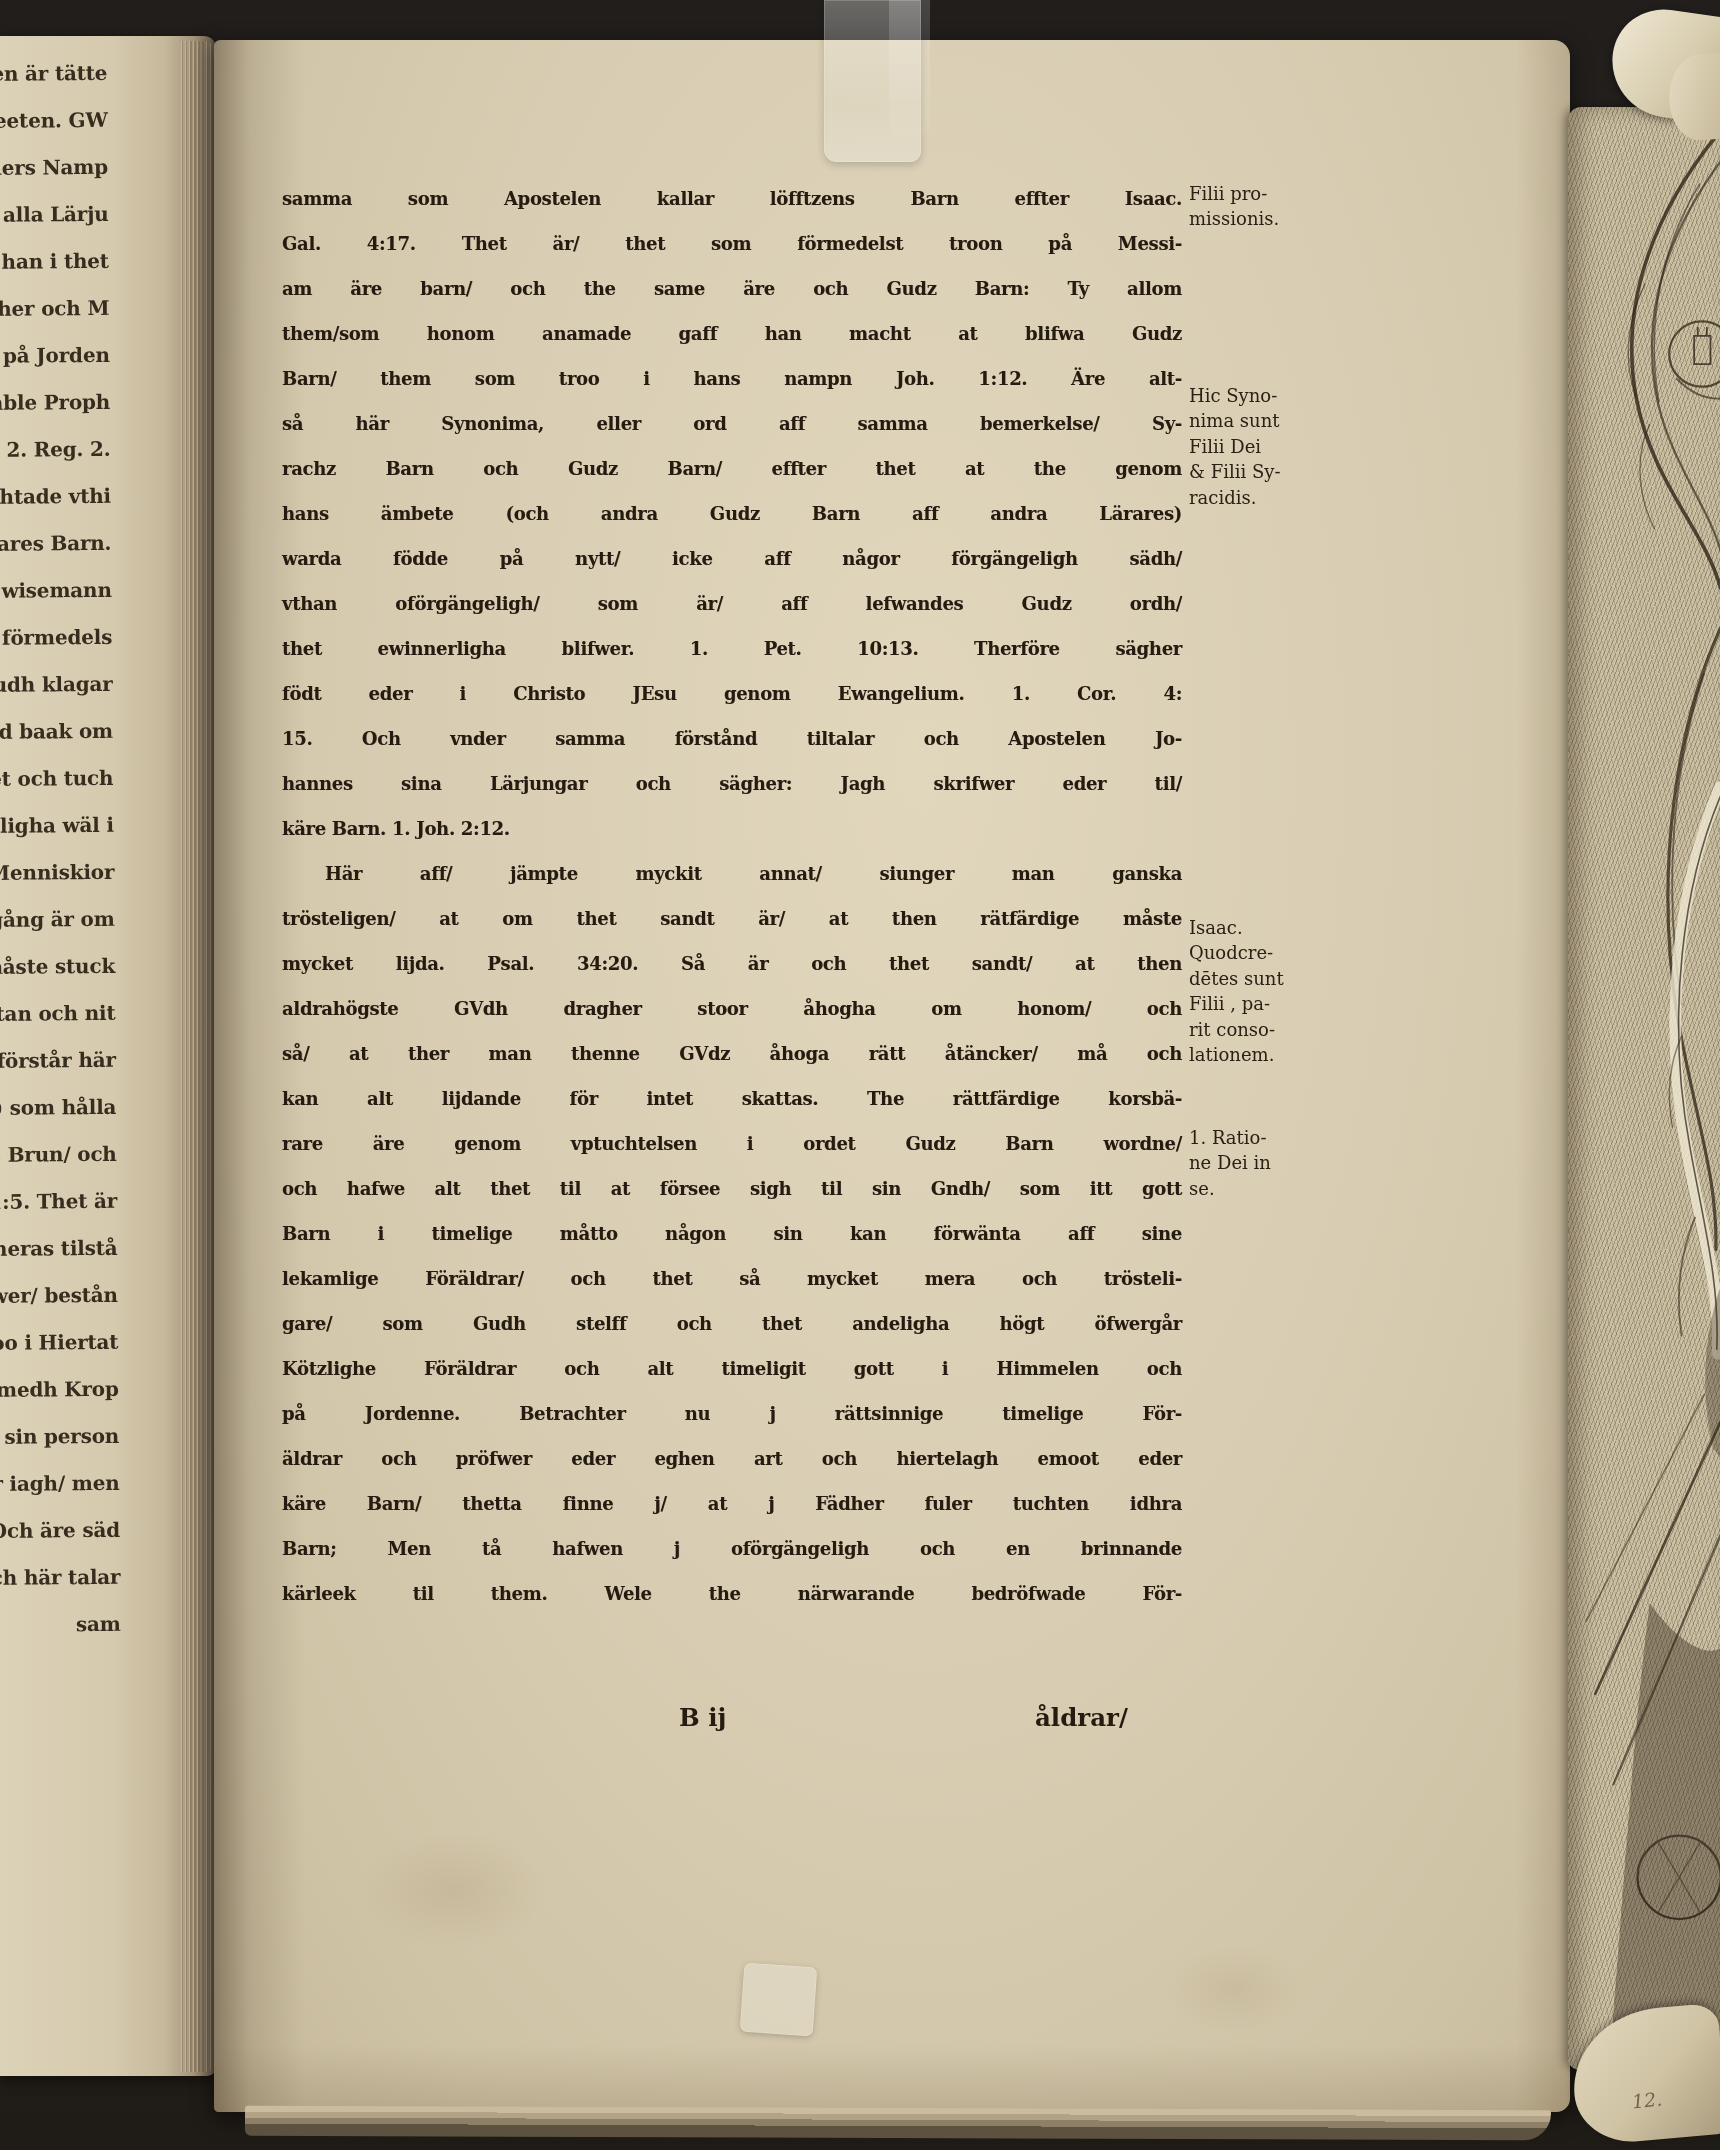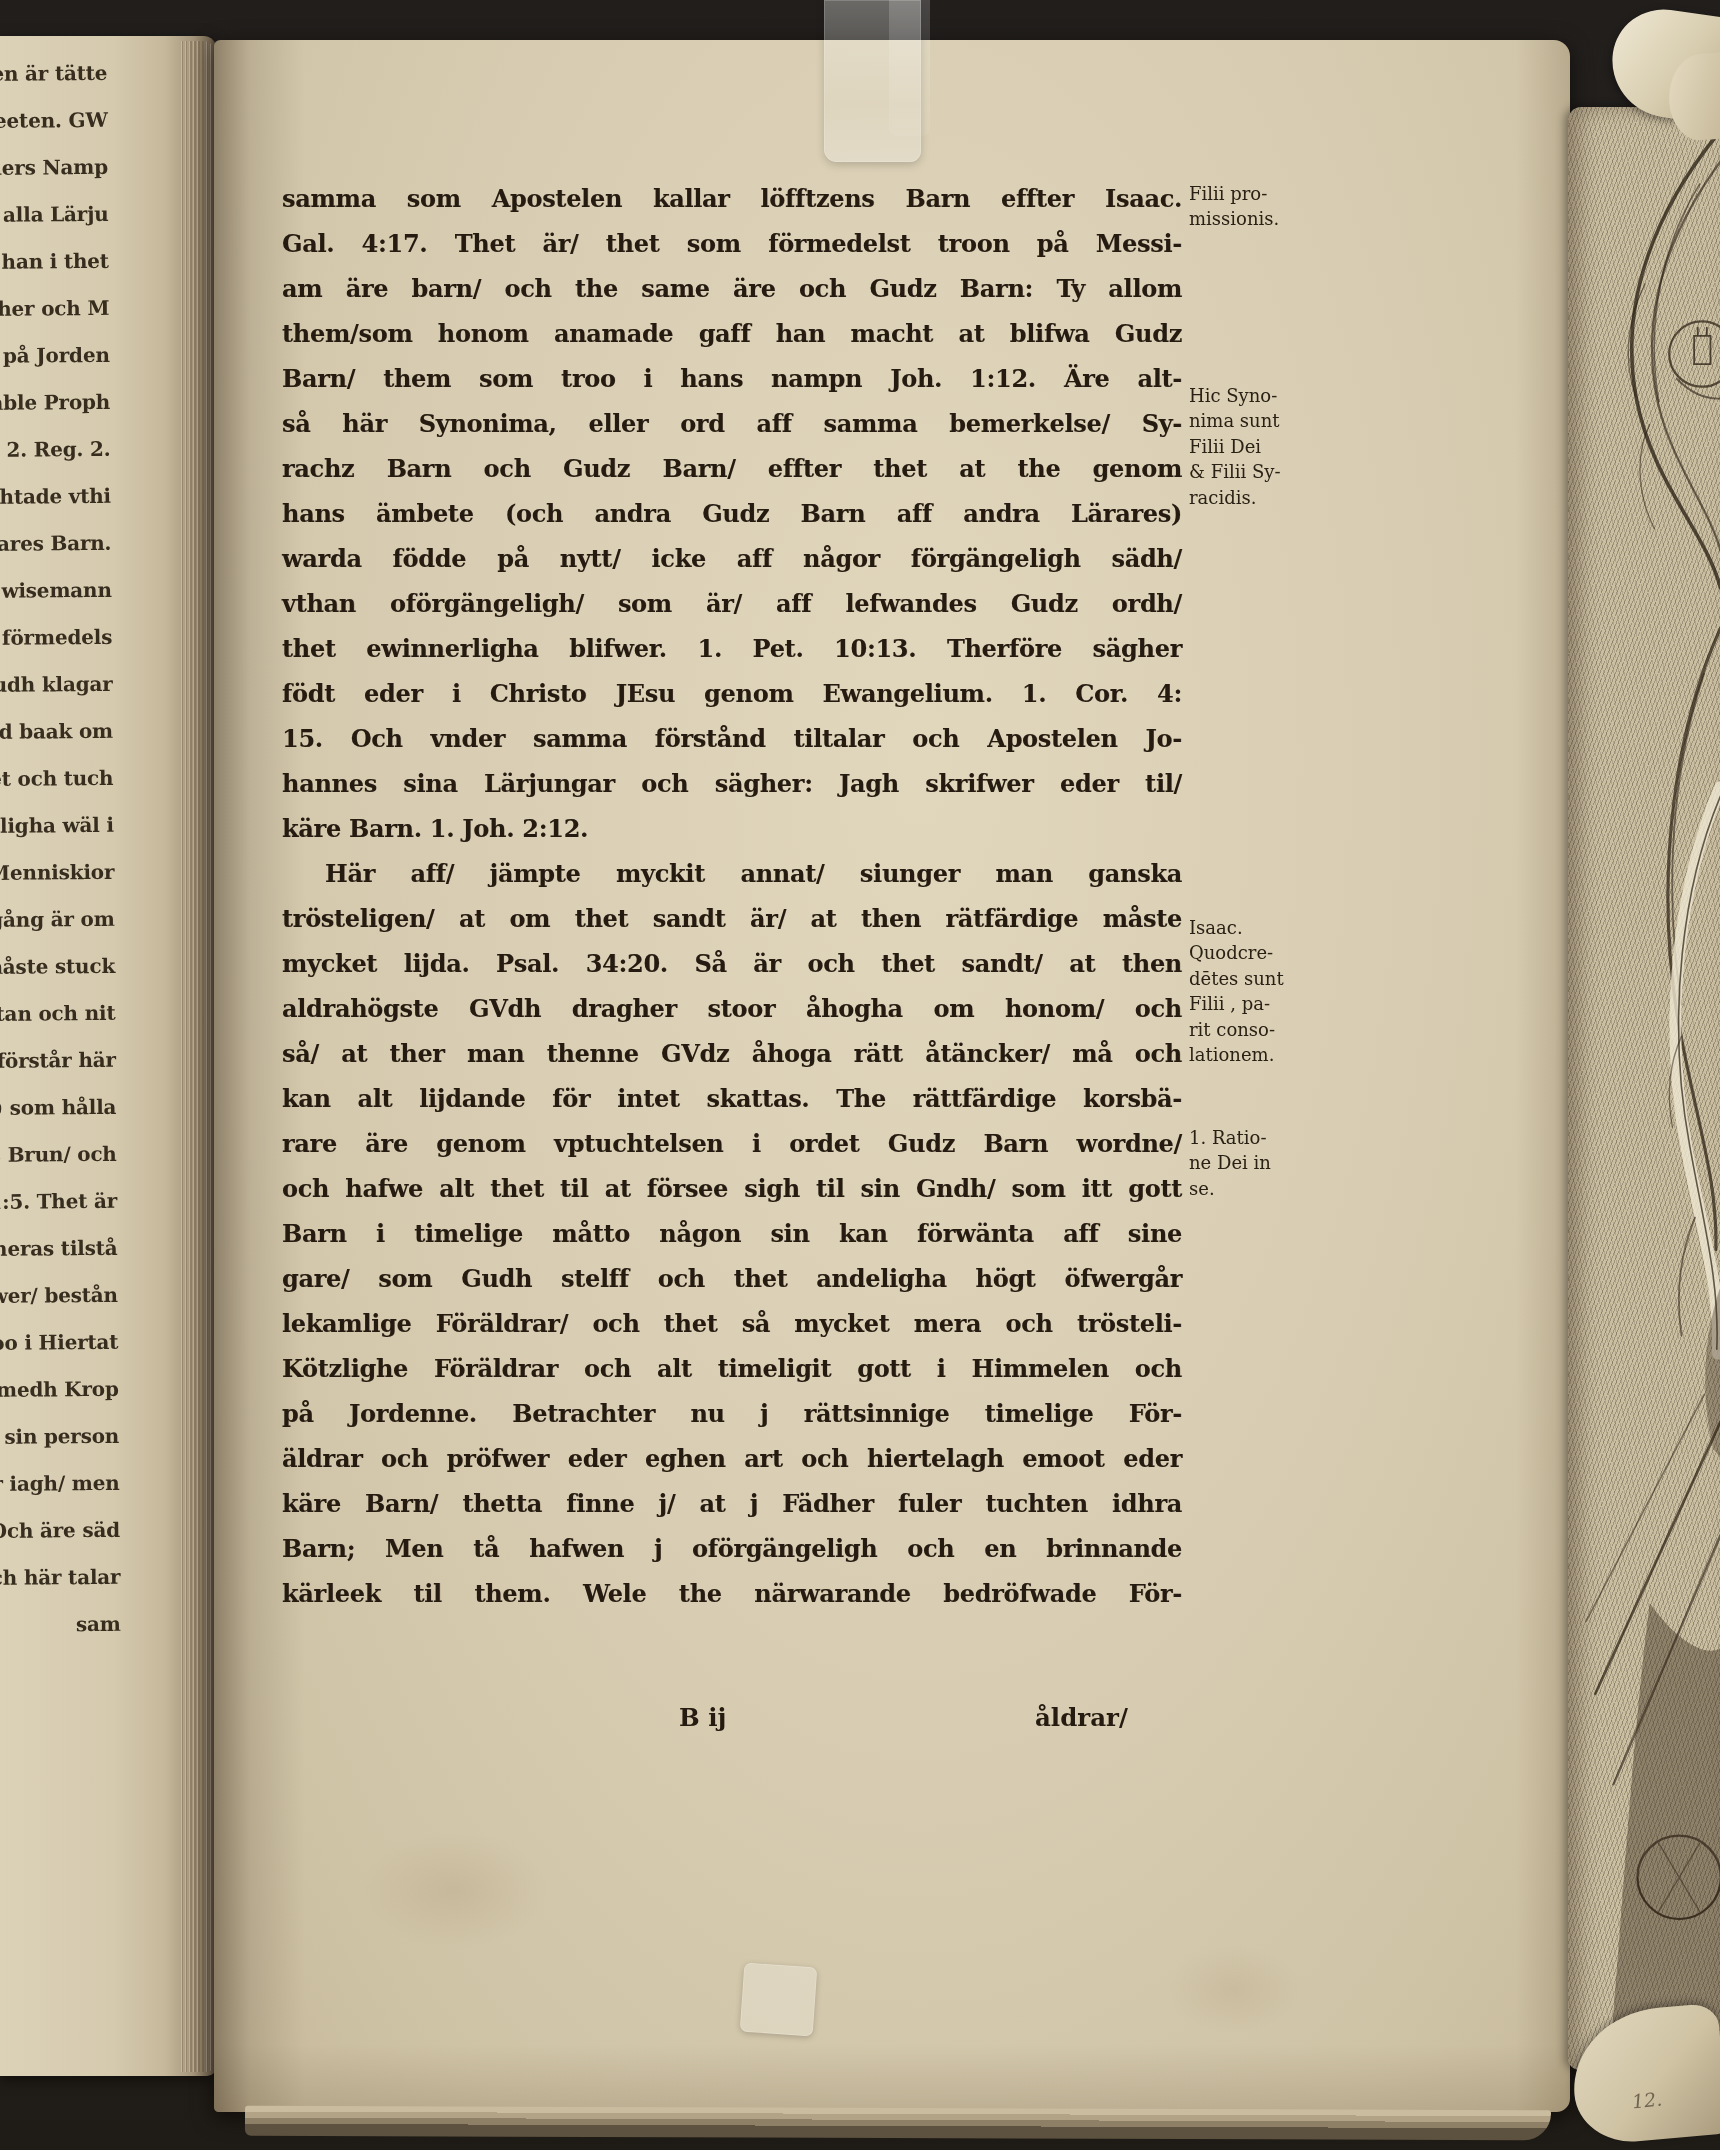--- a/index.html
+++ b/index.html
@@ -38,21 +38,21 @@
       linear-gradient(0deg,rgba(110,90,60,0.22) 0px,rgba(0,0,0,0) 68px),
       radial-gradient(ellipse at 52% 35%, #e1d7bd 0%, #d8cdb2 50%, #cfc3a6 82%, #c5b899 100%);
     box-shadow:0 5.4px 21px rgba(0,0,0,0.55);
   }
   .stain{position:absolute;border-radius:50%;pointer-events:none;}
   .stain.s1{left:145px;top:1791px;width:190px;height:118px;background:radial-gradient(ellipse,rgba(125,98,60,0.12),rgba(0,0,0,0) 70%);}
   .stain.s2{left:952px;top:1904px;width:136px;height:91px;background:radial-gradient(ellipse,rgba(125,98,60,0.10),rgba(0,0,0,0) 70%);}
 
   .text-block{
     position:absolute;left:68px;top:136px;width:900px;
-    color:#251b10;font-size:24px;line-height:45px;font-weight:700;
+    color:#251b10;font-size:18px;line-height:45px;font-weight:700;
     letter-spacing:-0.3px;
     text-shadow:0.3px 0.3px 0 rgba(35,24,12,0.30);
   }
   .para .line{text-align:justify;text-align-last:justify;}
   .para .line:last-child{text-align-last:left;}
   .para2 .line:first-child{text-indent:43px;}
   .para2 .line:last-child{text-align-last:justify;}
 
   .margin-notes{position:absolute;left:975px;top:0;width:150px;}
   .margin-note{
@@ -202,22 +202,22 @@
       <div class="para para2">
           <div class="line">Här aff/ jämpte myckit annat/ siunger man ganska</div>
           <div class="line">trösteligen/ at om thet sandt är/ at then rätfärdige måste</div>
           <div class="line">mycket lijda. Psal. 34:20. Så är och thet sandt/ at then</div>
           <div class="line">aldrahögste GVdh dragher stoor åhogha om honom/ och</div>
           <div class="line">så/ at ther man thenne GVdz åhoga rätt åtäncker/ må och</div>
           <div class="line">kan alt lijdande för intet skattas. The rättfärdige korsbä-</div>
           <div class="line">rare äre genom vptuchtelsen i ordet Gudz Barn wordne/</div>
           <div class="line">och hafwe alt thet til at försee sigh til sin Gndh/ som itt gott</div>
           <div class="line">Barn i timelige måtto någon sin kan förwänta aff sine</div>
+          <div class="line">lekamlige Föräldrar/ och thet så mycket mera och trösteli-</div>
           <div class="line">gare/ som Gudh stelff och thet andeligha högt öfwergår</div>
-          <div class="line">lekamlige Föräldrar/ och thet så mycket mera och trösteli-</div>
           <div class="line">Kötzlighe Föräldrar och alt timeligit gott i Himmelen och</div>
           <div class="line">på Jordenne. Betrachter nu j rättsinnige timelige För-</div>
           <div class="line">äldrar och pröfwer eder eghen art och hiertelagh emoot eder</div>
           <div class="line">käre Barn/ thetta finne j/ at j Fädher fuler tuchten idhra</div>
           <div class="line">Barn; Men tå hafwen j oförgängeligh och en brinnande</div>
           <div class="line">kärleek til them. Wele the närwarande bedröfwade För-</div>
         </div>
     </div>
 
     <div class="margin-notes">

